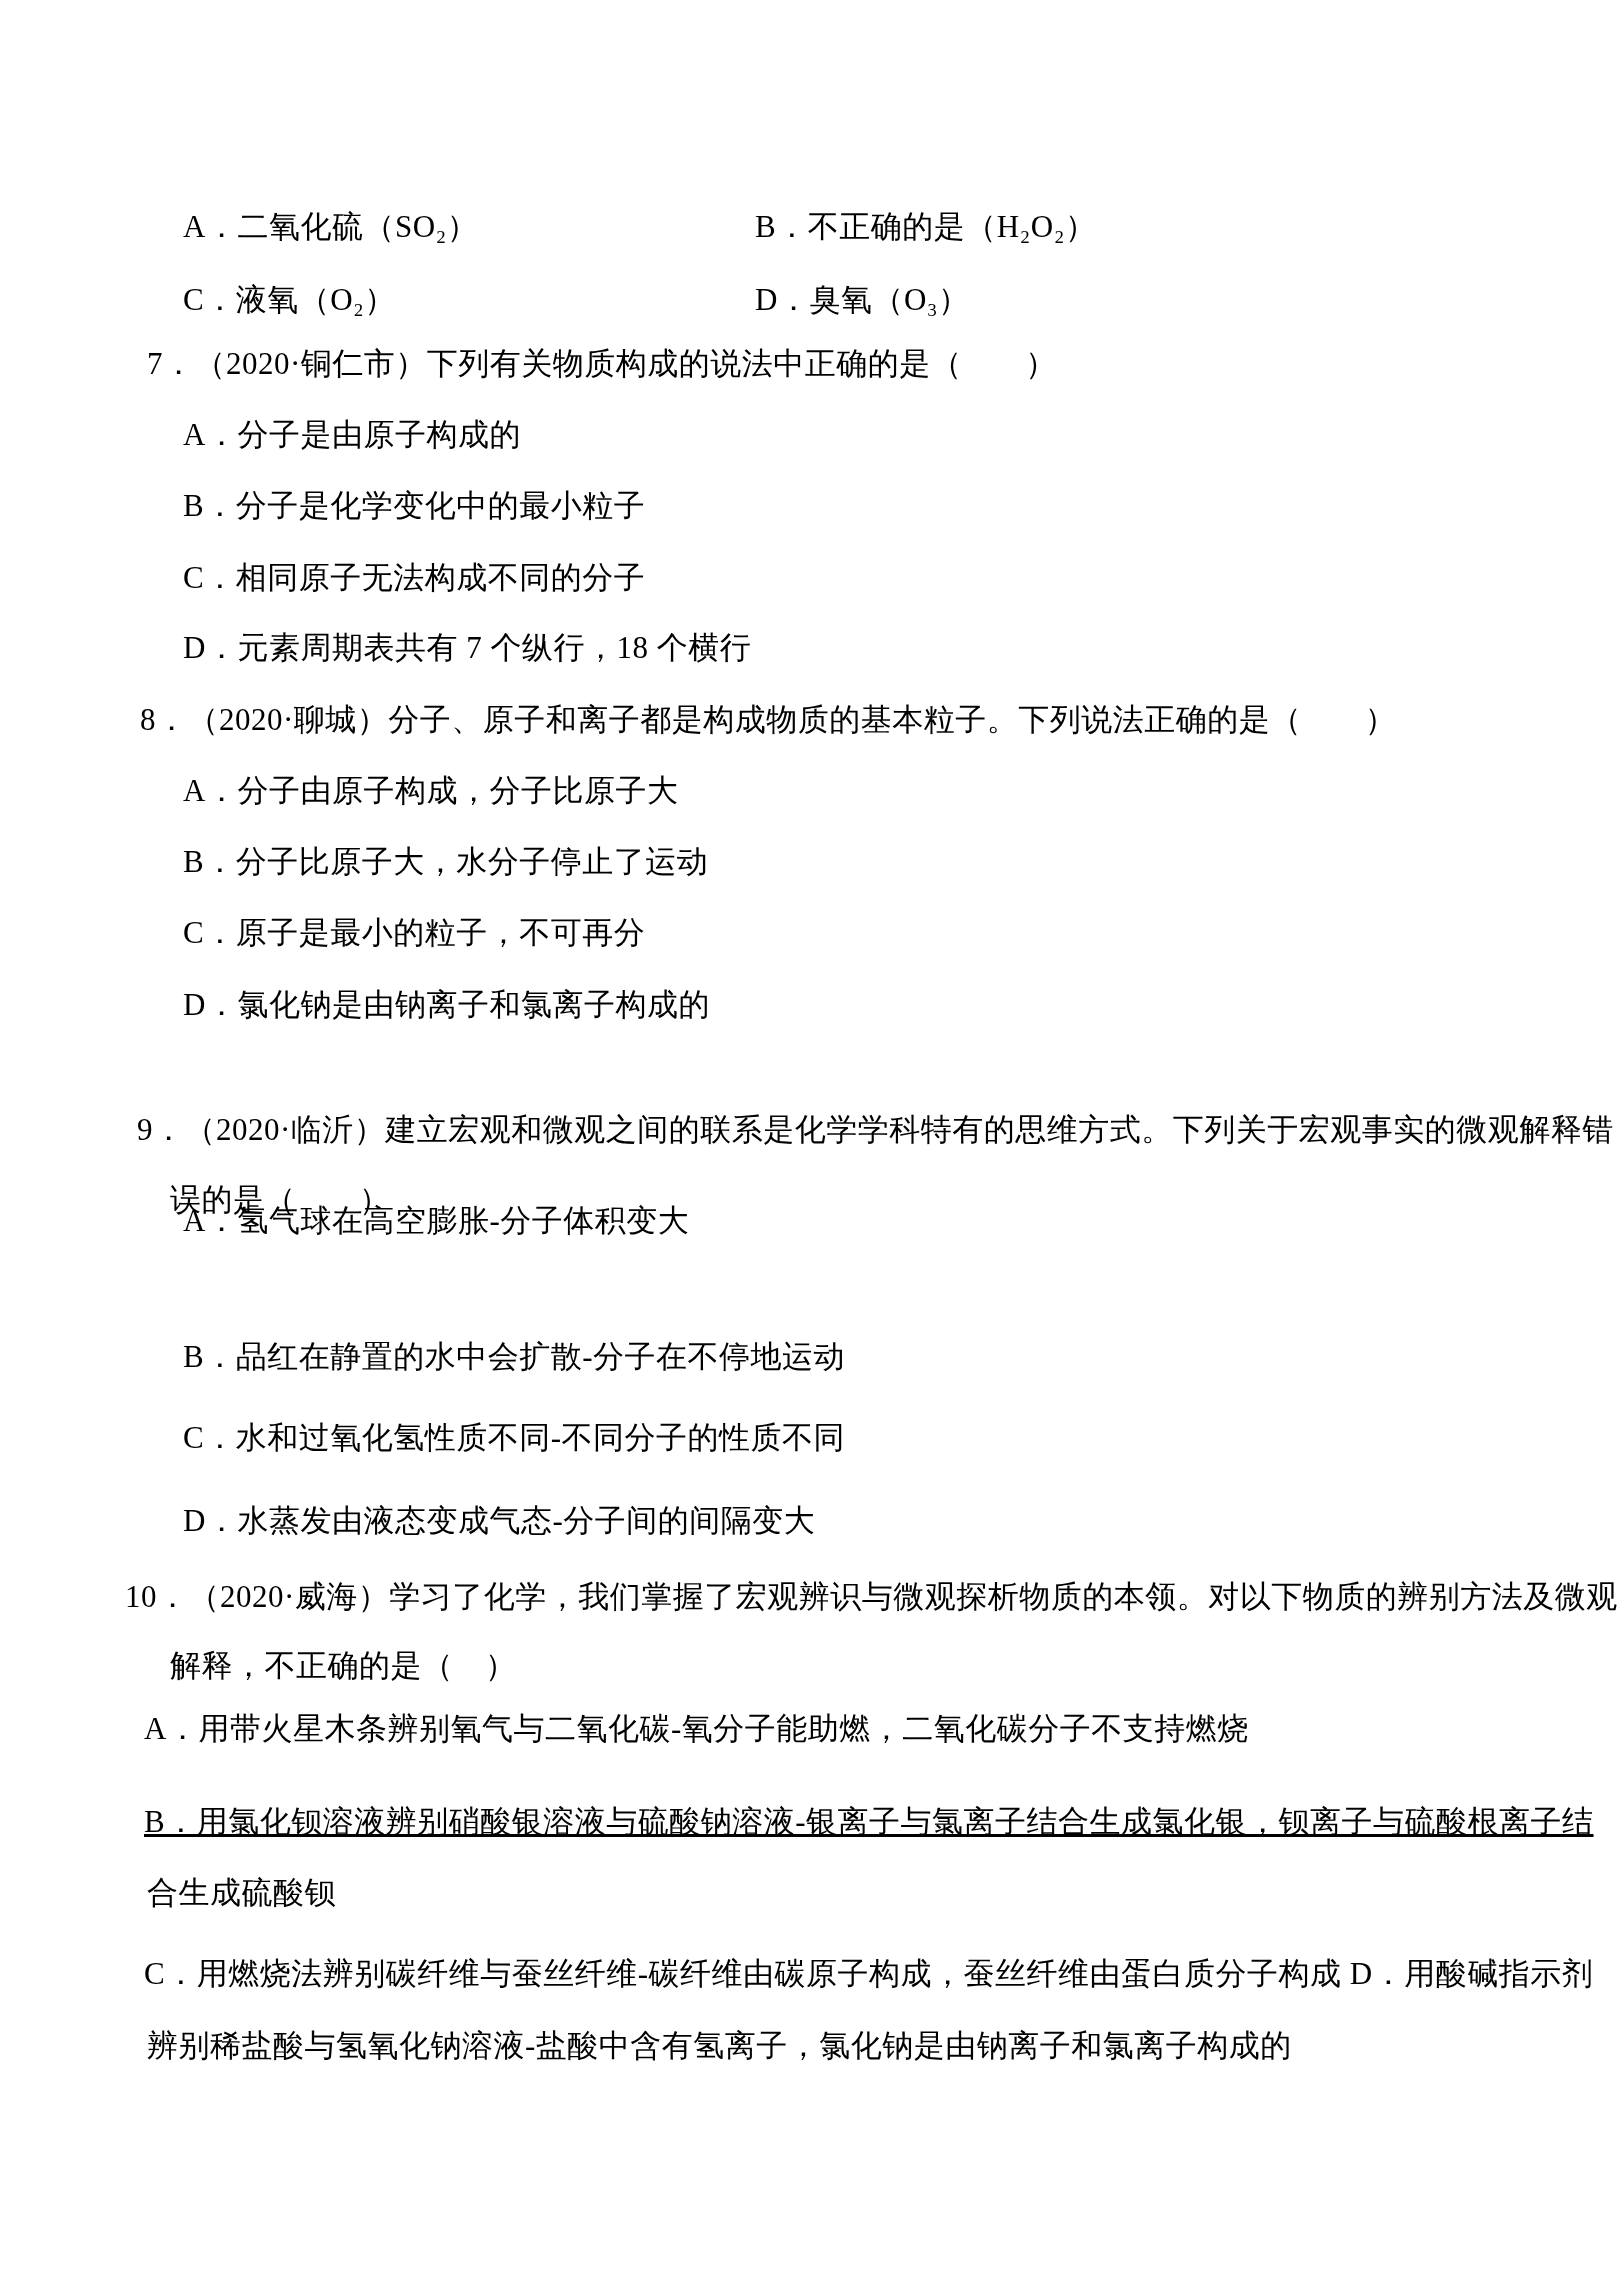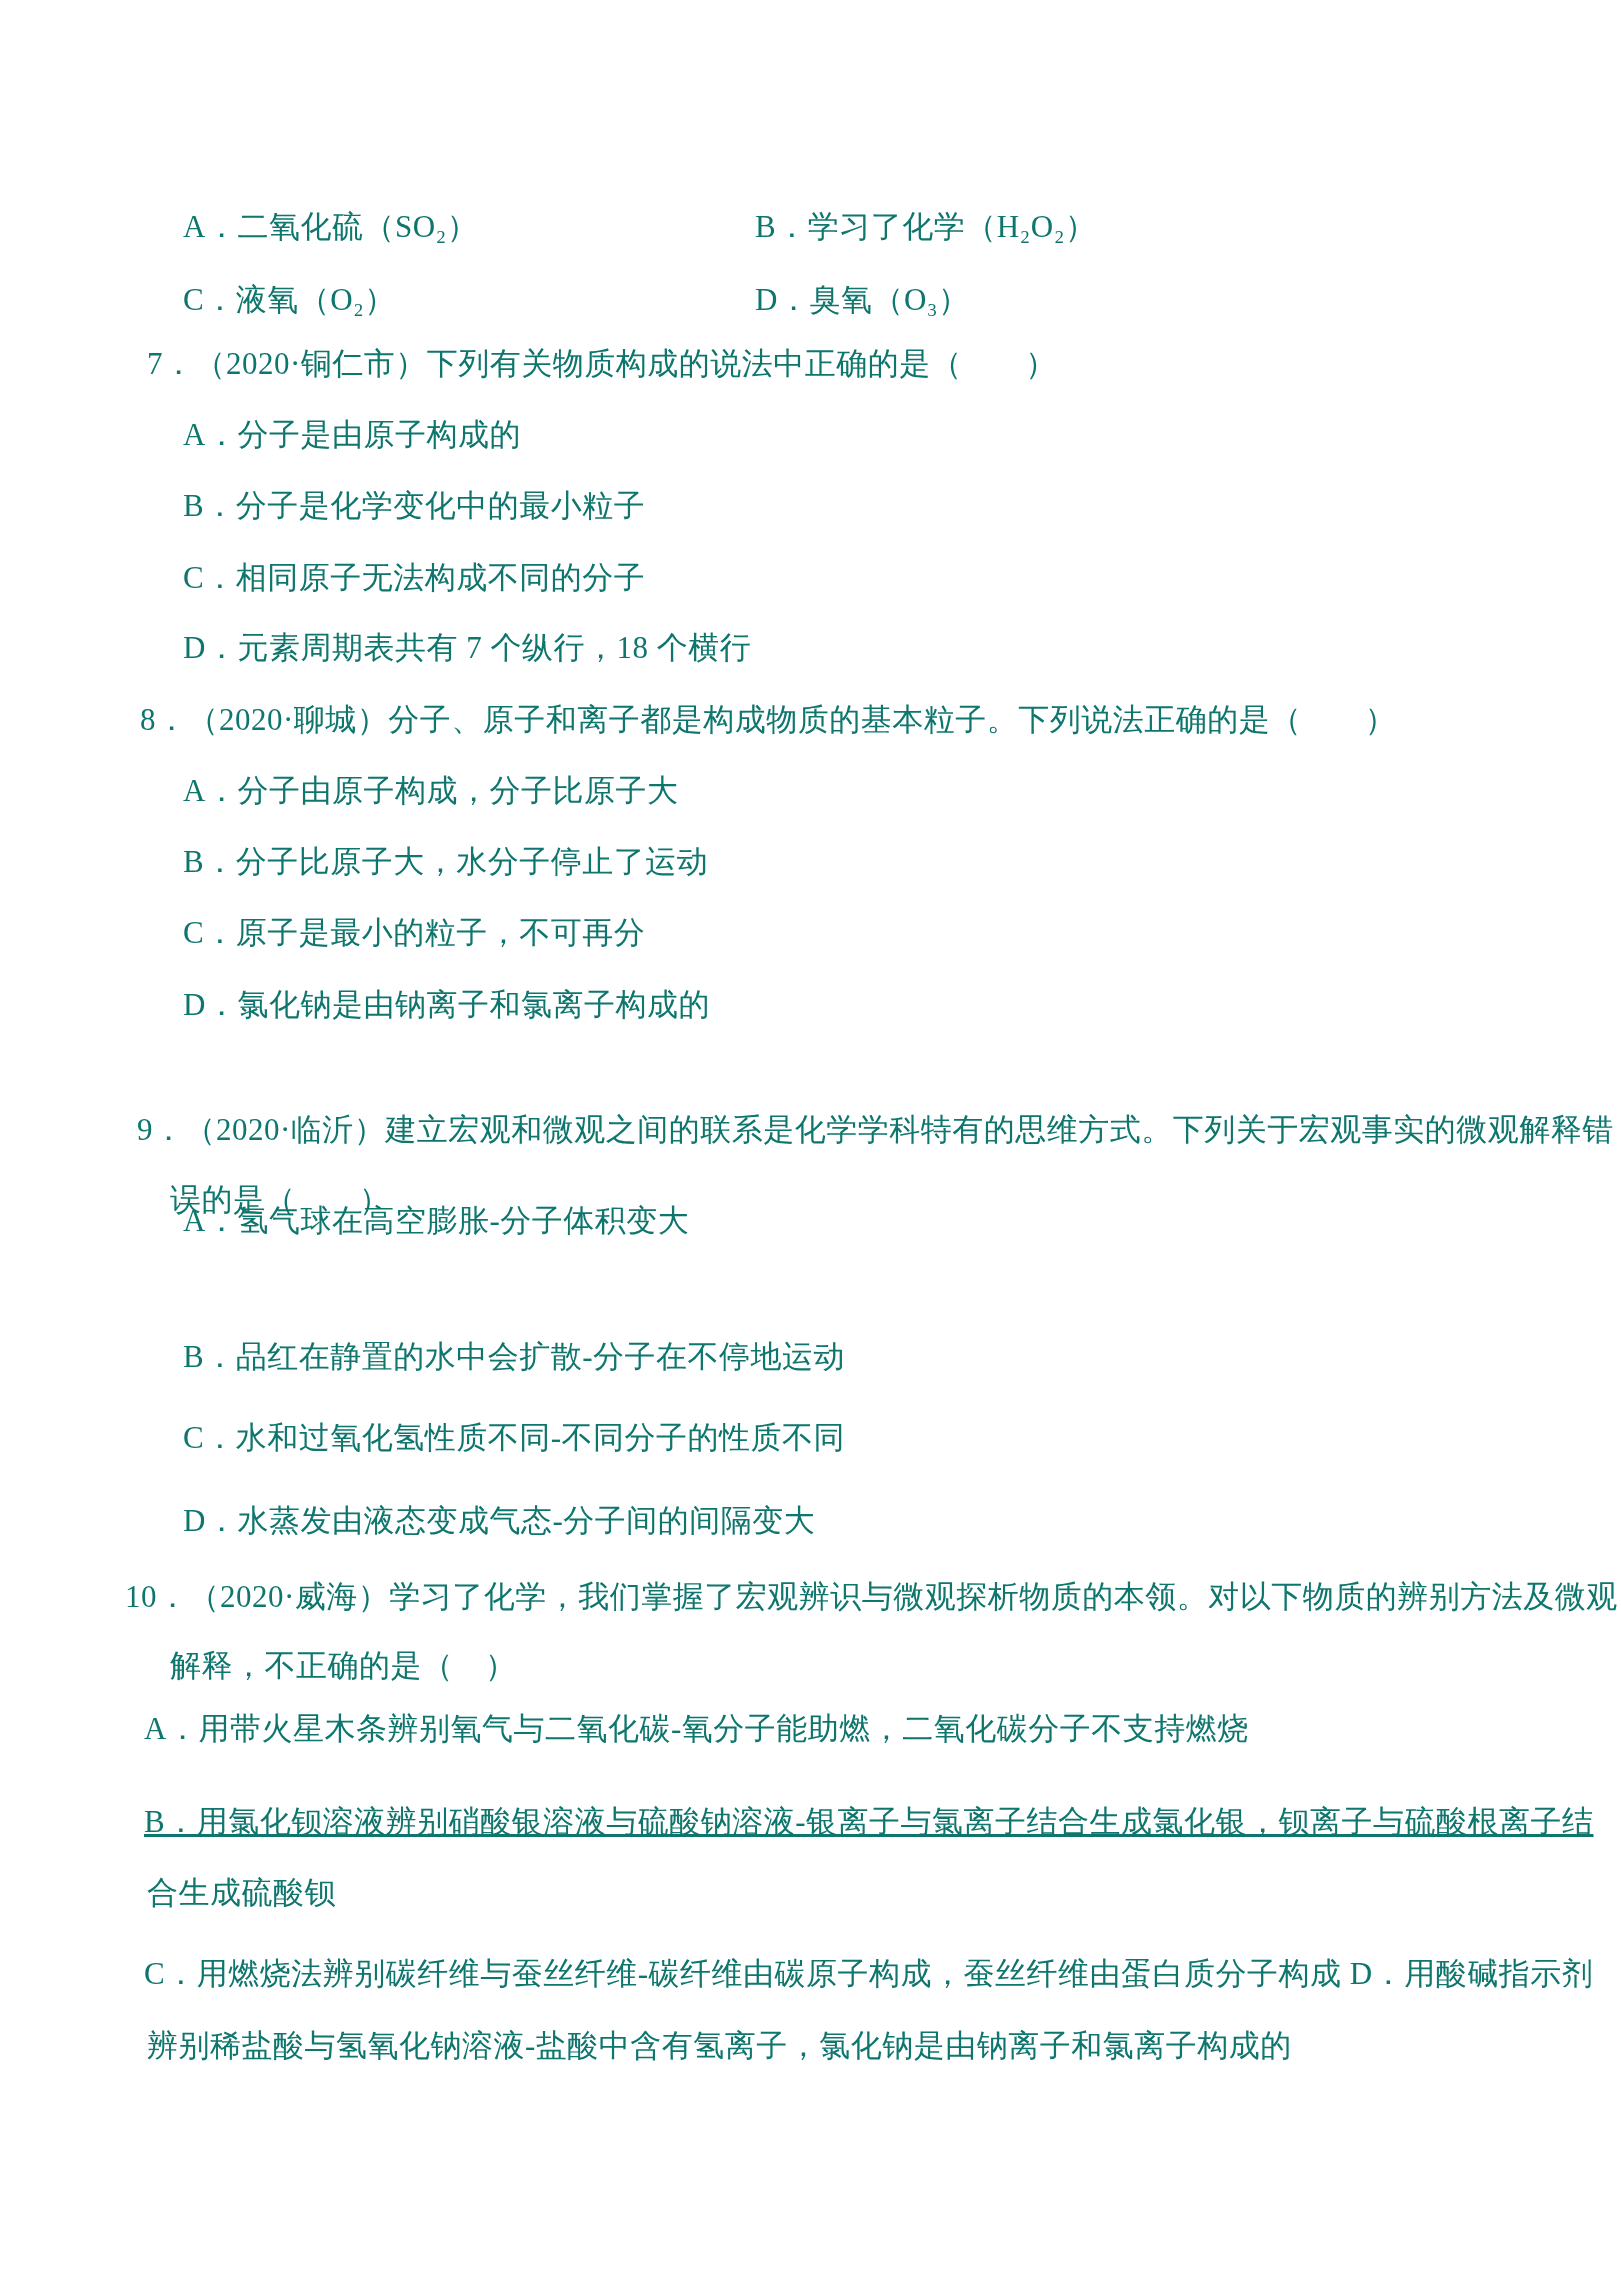--- a/index.html
+++ b/index.html
@@ -15,30 +15,30 @@
     overflow: hidden;
     font-family: "Liberation Serif", "DejaVu Serif", serif;
     color: #1b1b1b;
   }
   .line {
     position: absolute;
     font-size: 31px;
     line-height: 1.2;
     white-space: nowrap;
     letter-spacing: 0.5px;
-    color: #0f766e;
+    color: #000000;
   }
 </style>
 </head>
 <body>
 
 <div class="page">
 
   <div class="line" style="left:183px; top:208px;">A．二氧化硫（SO₂）</div>
-  <div class="line" style="left:755px; top:208px;">B．学习了化学（H₂O₂）</div>
+  <div class="line" style="left:755px; top:208px;">B．不正确的是（H₂O₂）</div>
   <div class="line" style="left:183px; top:281px;">C．液氧（O₂）</div>
   <div class="line" style="left:755px; top:281px;">D．臭氧（O₃）</div>
 
   <div class="line" style="left:147px; top:345px;">7．（2020·铜仁市）下列有关物质构成的说法中正确的是（　　）</div>
   <div class="line" style="left:183px; top:416px;">A．分子是由原子构成的</div>
   <div class="line" style="left:183px; top:487px;">B．分子是化学变化中的最小粒子</div>
   <div class="line" style="left:183px; top:559px;">C．相同原子无法构成不同的分子</div>
   <div class="line" style="left:183px; top:629px;">D．元素周期表共有 7 个纵行，18 个横行</div>
 
   <div class="line" style="left:140px; top:701px;">8．（2020·聊城）分子、原子和离子都是构成物质的基本粒子。下列说法正确的是（　　）</div>

